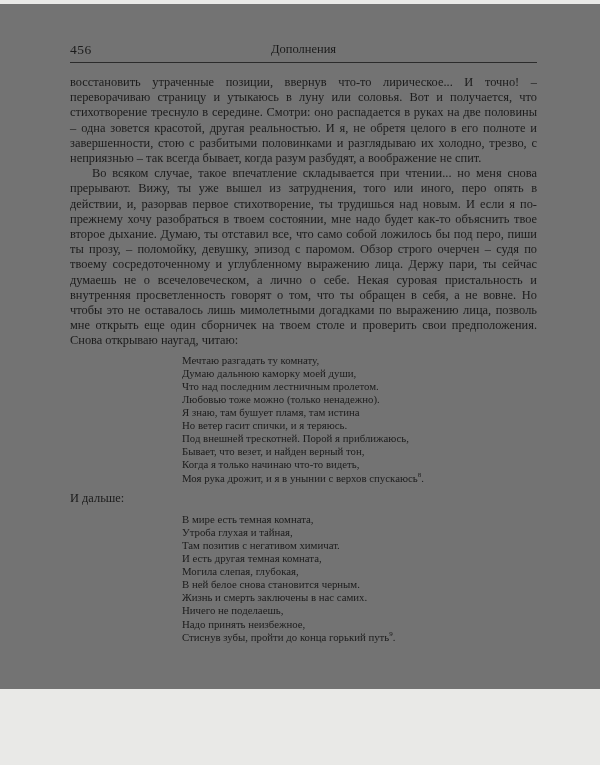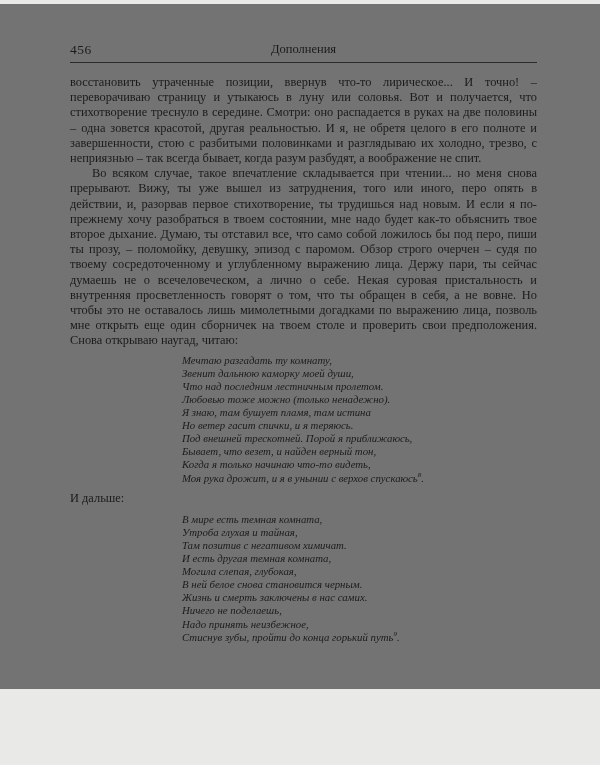--- a/index.html
+++ b/index.html
@@ -56,21 +56,20 @@
   .para.indented {
     text-indent: 22px;
   }
   .poem {
     margin: 5px 0 0 112px;
     font-size: 10.8px;
     line-height: 13.1px;
   }
   .verse-line {
     white-space: nowrap;
-    font-style: italic;
   }
   .interlude {
     margin: 6px 0 0 0;
     text-align: left;
   }
   .poem.second {
     margin-top: 7px;
   }
   sup.fn {
     font-size: 7px;
@@ -89,21 +88,21 @@
       <span class="running-title">Дополнения</span>
     </div>
     <div class="head-rule"></div>
 
     <div class="body-text">
       <p class="para">восстановить утраченные позиции, ввернув что-то лирическое... И точно! – переворачиваю страницу и утыкаюсь в луну или соловья.  Вот и получается, что стихотворение треснуло в середине. Смотри: оно распадается в руках на две половины – одна зовется красотой, другая реальностью. И я, не обретя целого в его полноте и завершенности, стою с разбитыми половинками и разглядываю их холодно, трезво, с неприязнью – так всегда бывает, когда разум разбудят, а воображение не спит.</p>
       <p class="para indented">Во всяком случае, такое впечатление складывается при чтении... но меня снова прерывают. Вижу, ты уже вышел из затруднения, того или иного, перо опять в действии, и, разорвав первое стихотворение, ты трудишься над новым. И если я по-прежнему хочу разобраться в твоем состоянии, мне надо будет как-то объяснить твое второе дыхание. Думаю, ты отставил все, что само собой ложилось бы под перо, пиши ты прозу, – поломойку, девушку, эпизод с паромом. Обзор строго очерчен – судя по твоему сосредоточенному и углубленному выражению лица. Держу пари, ты сейчас думаешь не о всечеловеческом, а лично о себе. Некая суровая пристальность и внутренняя просветленность говорят о том, что ты обращен в себя, а не вовне. Но чтобы это не оставалось лишь мимолетными догадками по выражению лица, позволь мне открыть еще один сборничек на твоем столе и проверить свои предположения. Снова открываю наугад, читаю:</p>
 
       <div class="poem">
         <div class="verse-line">Мечтаю разгадать ту комнату,</div>
-        <div class="verse-line">Звенит дальнюю каморку моей души,</div>
+        <div class="verse-line">Думаю дальнюю каморку моей души,</div>
         <div class="verse-line">Что над последним лестничным пролетом.</div>
         <div class="verse-line">Любовью тоже можно (только ненадежно).</div>
         <div class="verse-line">Я знаю, там бушует пламя, там истина</div>
         <div class="verse-line">Но ветер гасит спички, и я теряюсь.</div>
         <div class="verse-line">Под внешней трескотней. Порой я приближаюсь,</div>
         <div class="verse-line">Бывает, что везет, и найден верный тон,</div>
         <div class="verse-line">Когда я только начинаю что-то видеть,</div>
         <div class="verse-line"><span>Моя рука дрожит, и я в унынии с верхов спускаюсь</span><sup class="fn">8</sup><span>.</span></div>
       </div>
 

